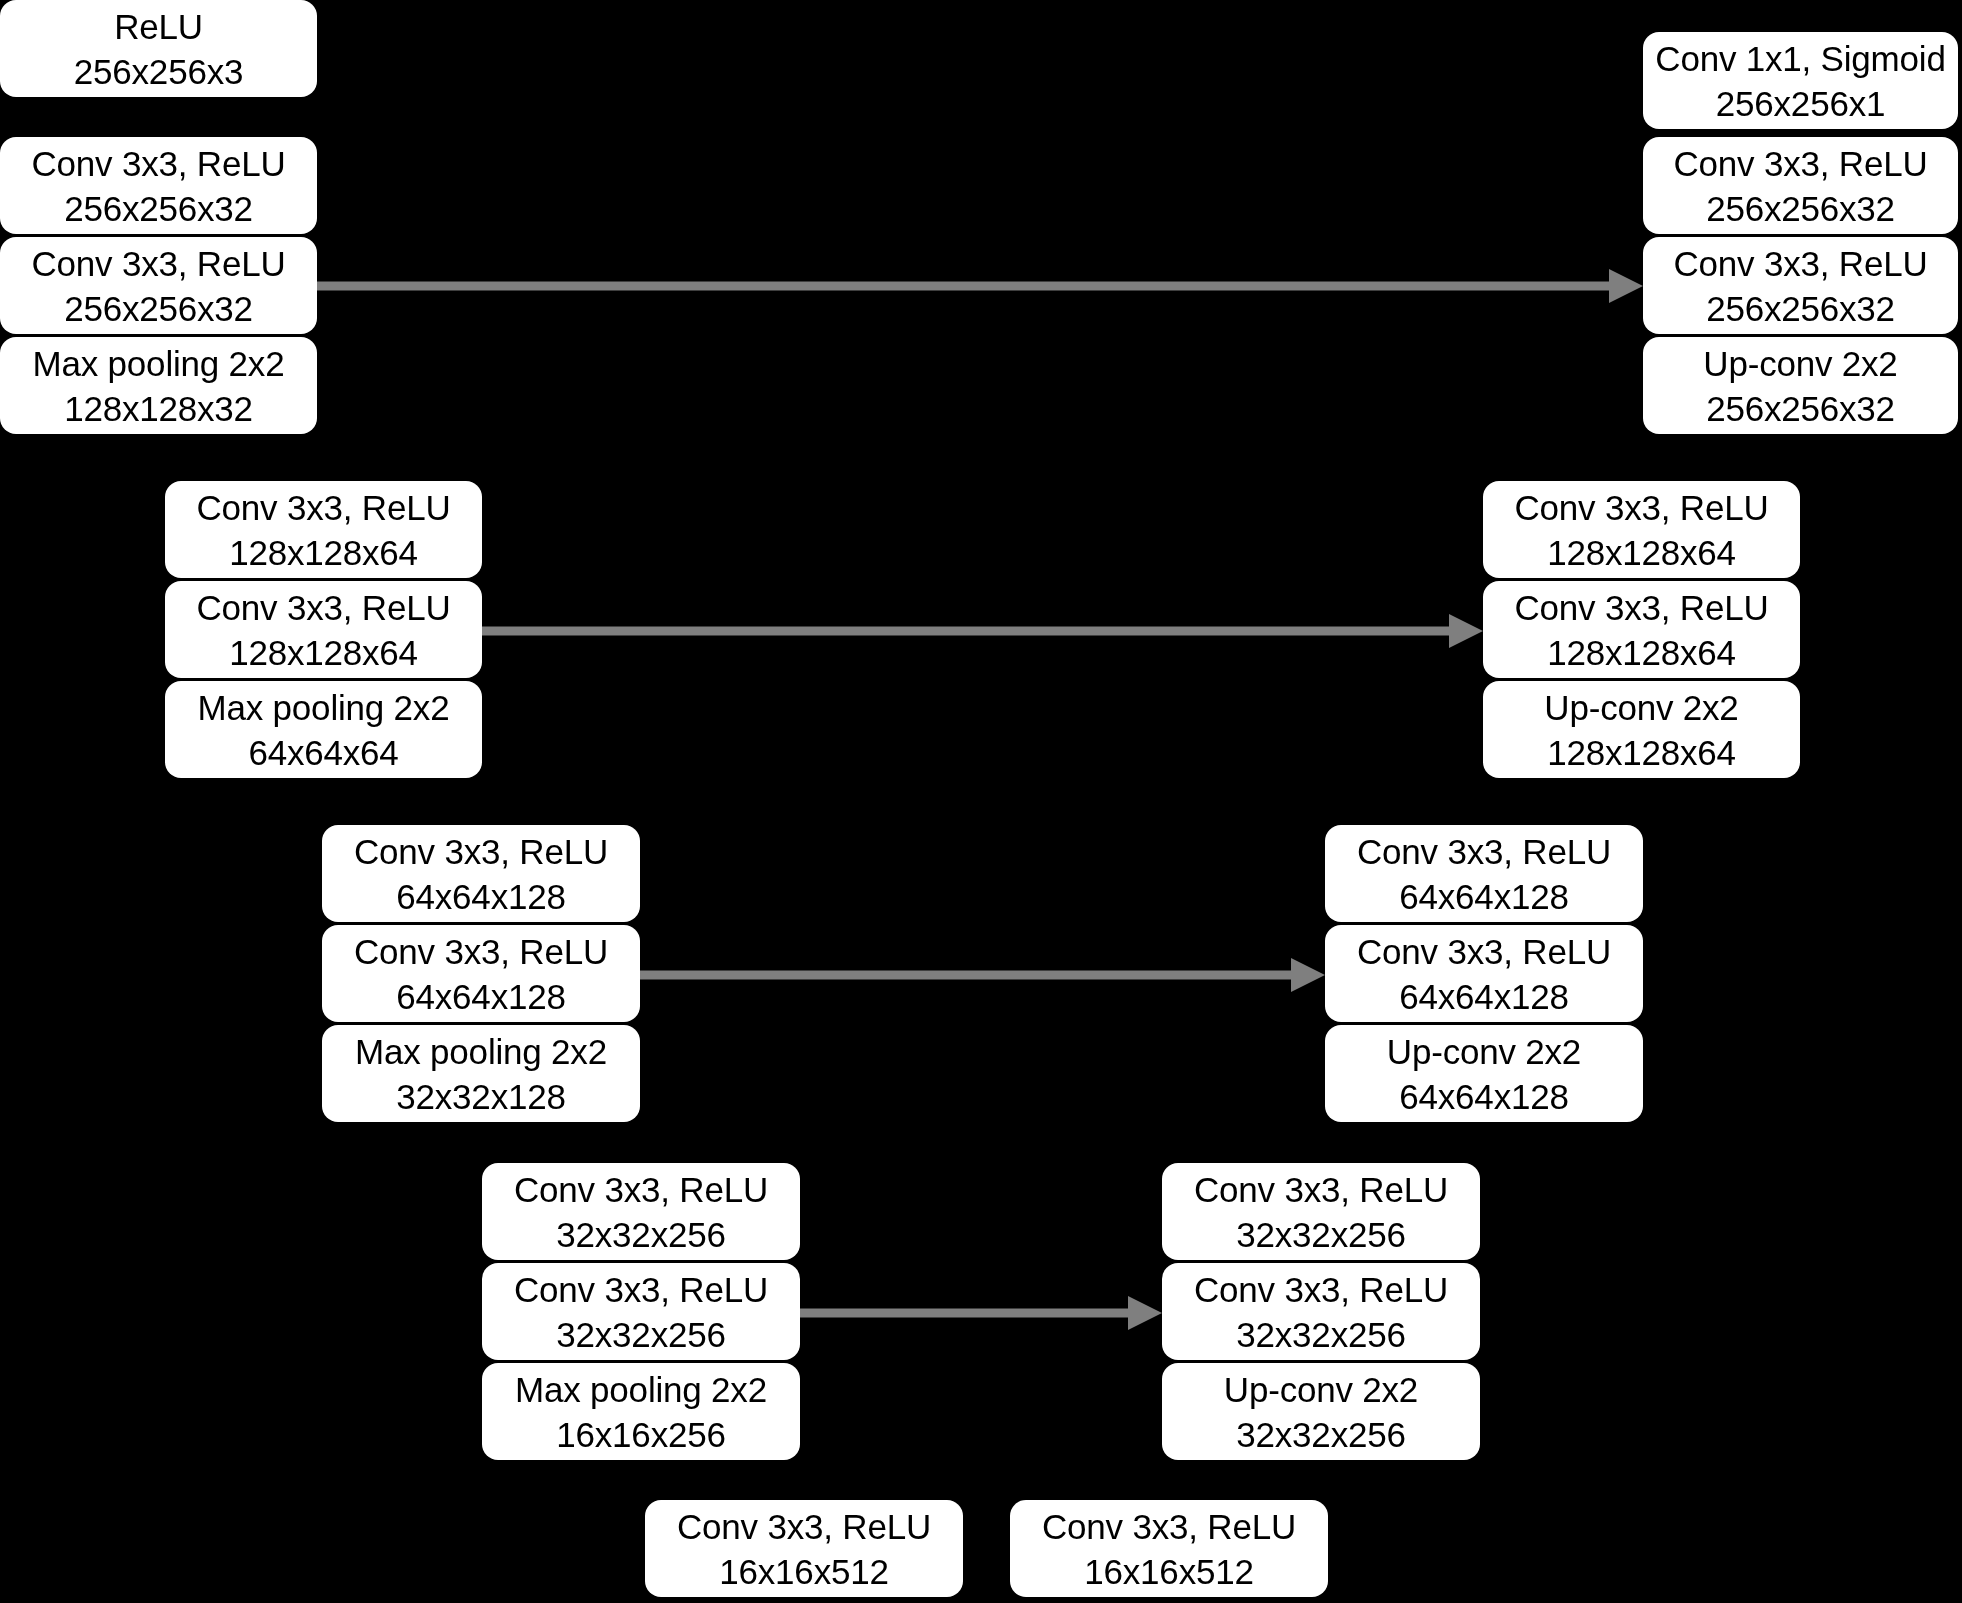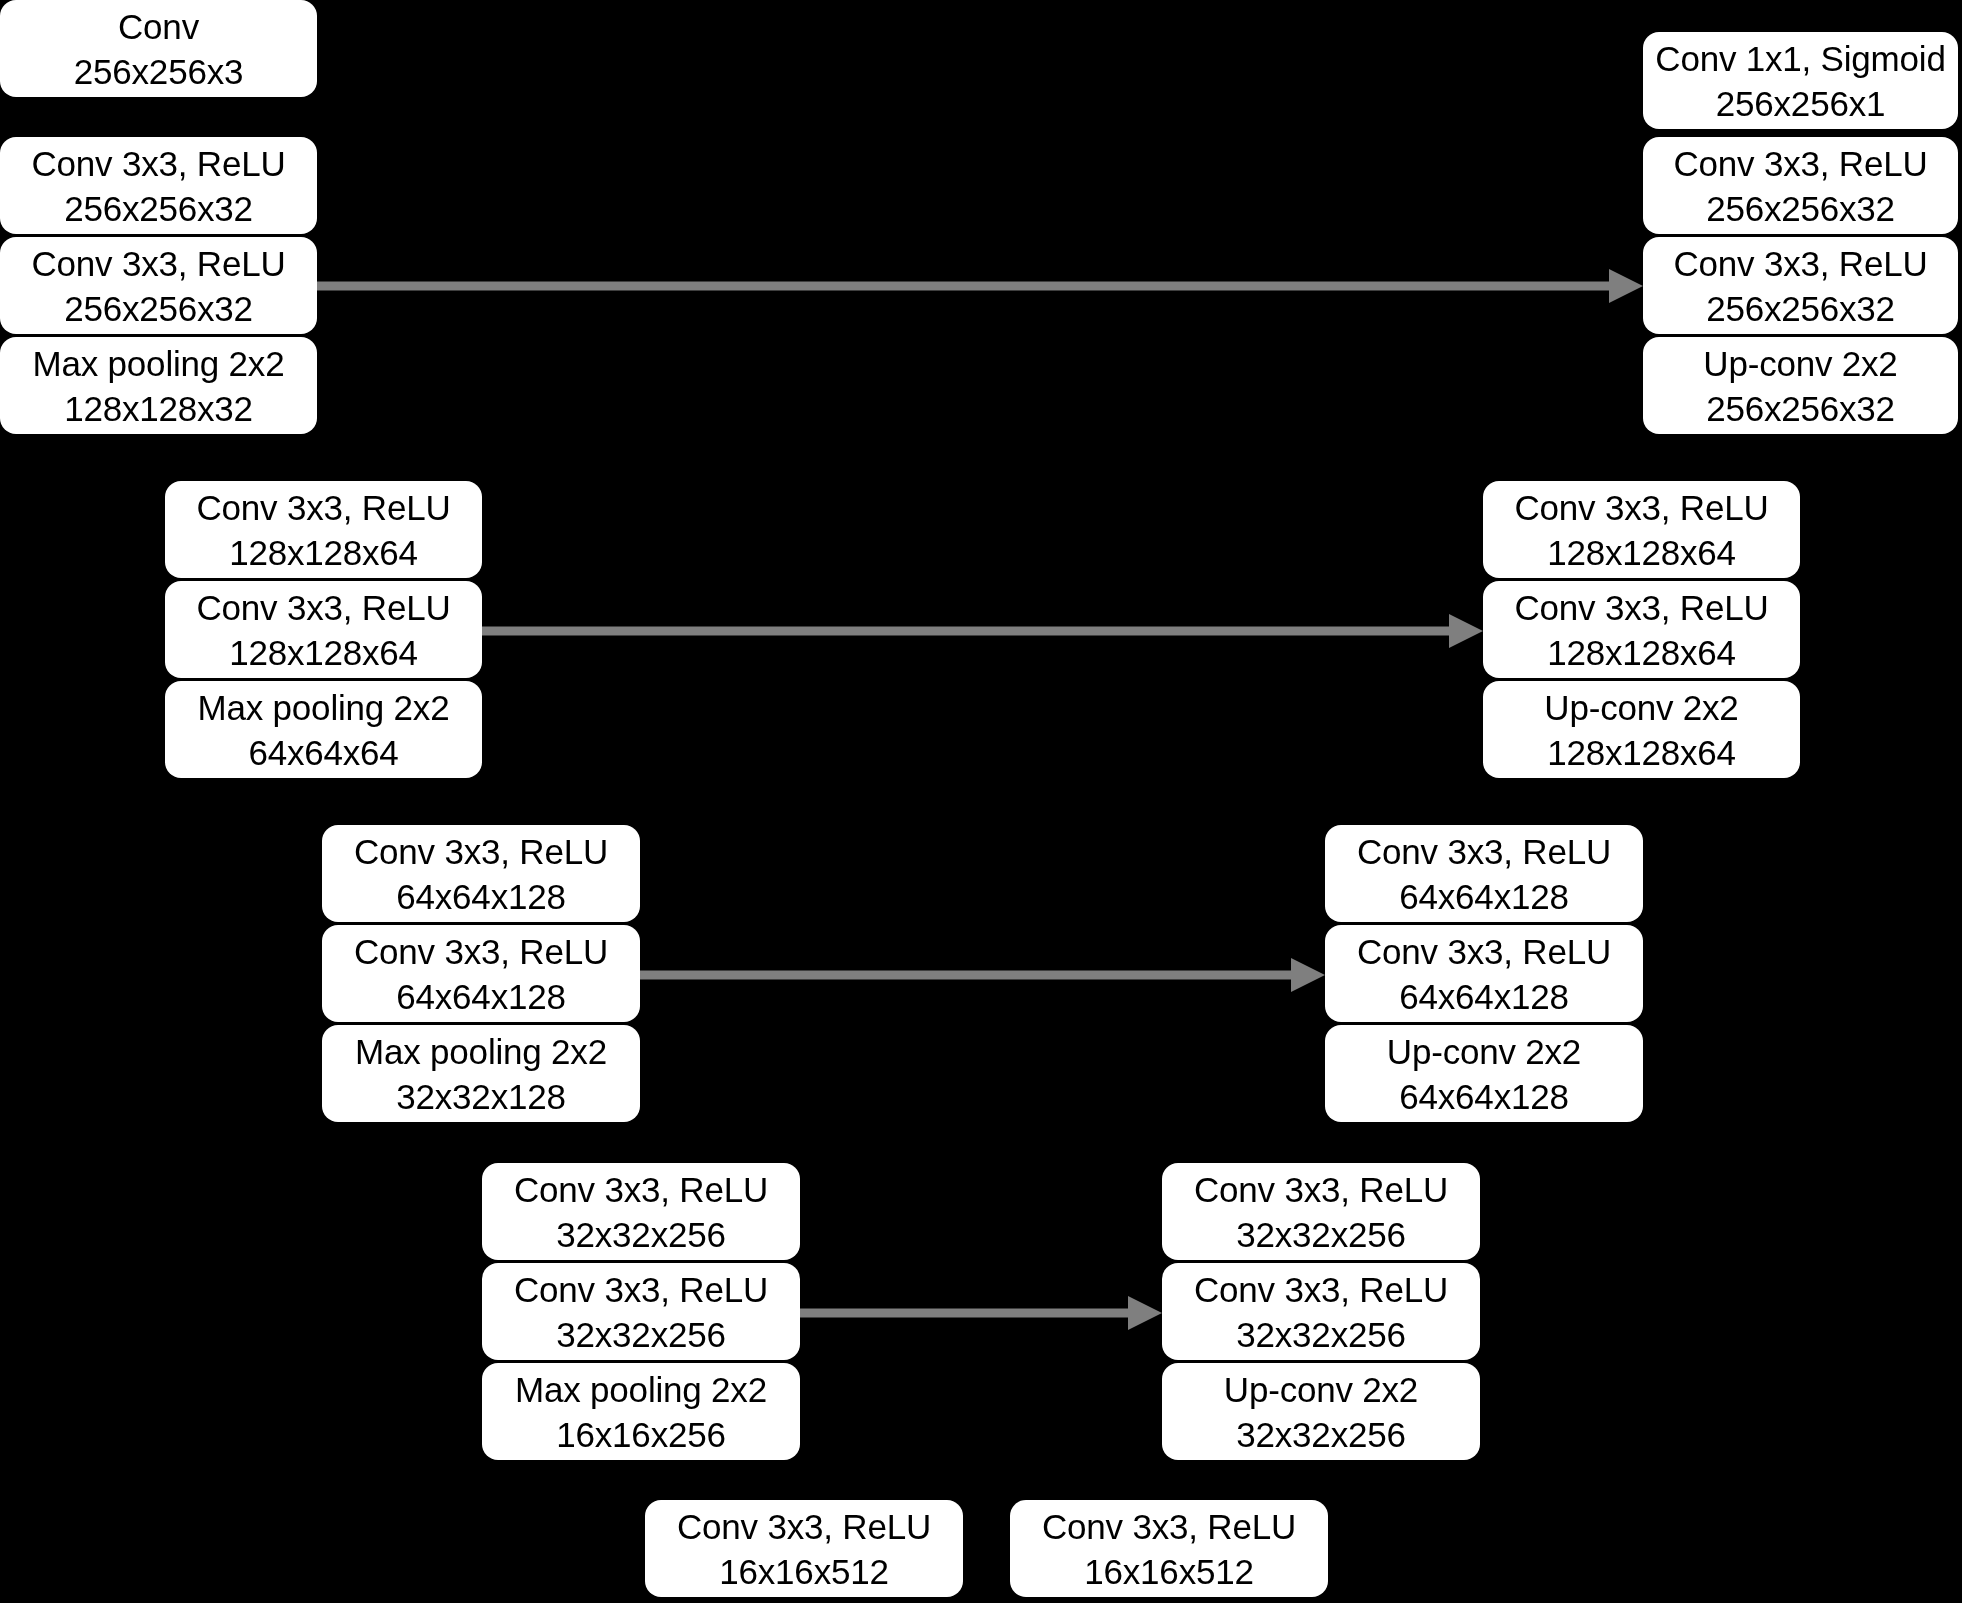--- a/index.html
+++ b/index.html
@@ -66,21 +66,21 @@
     <div class="shaft" style="width:651px;"></div>
     <div class="head"></div>
   </div>
 
   <div class="arrow" style="left:800px; top:1295px; width:362px; height:36px;">
     <div class="shaft" style="width:328px;"></div>
     <div class="head"></div>
   </div>
 
   <div class="node" style="left:0px; top:0px; width:317px; height:97px;">
-    <span class="l1">Conv</span>
+    <span class="l1">ReLU</span>
     <span class="l2">256x256x3</span>
   </div>
 
   <div class="node" style="left:0px; top:137px; width:317px; height:97px;">
     <span class="l1">Conv 3x3, ReLU</span>
     <span class="l2">256x256x32</span>
   </div>
 
   <div class="node" style="left:0px; top:237px; width:317px; height:97px;">
     <span class="l1">Conv 3x3, ReLU</span>

